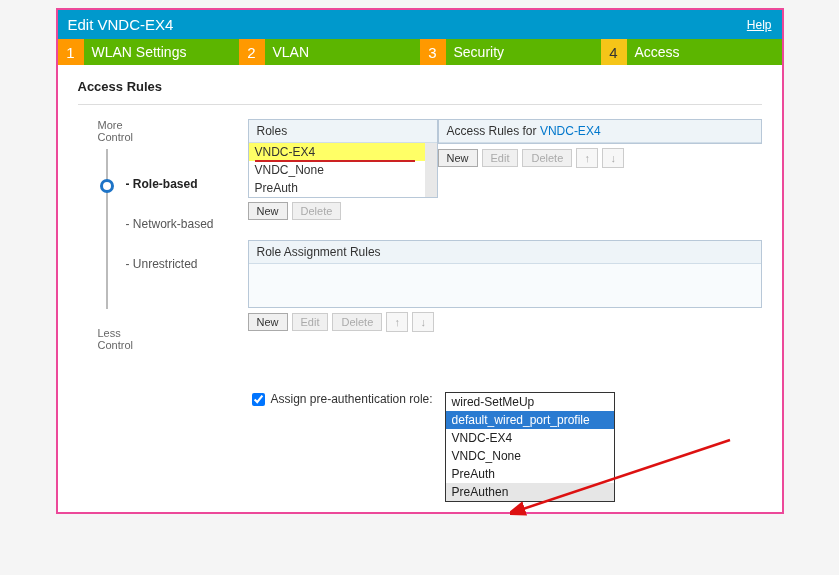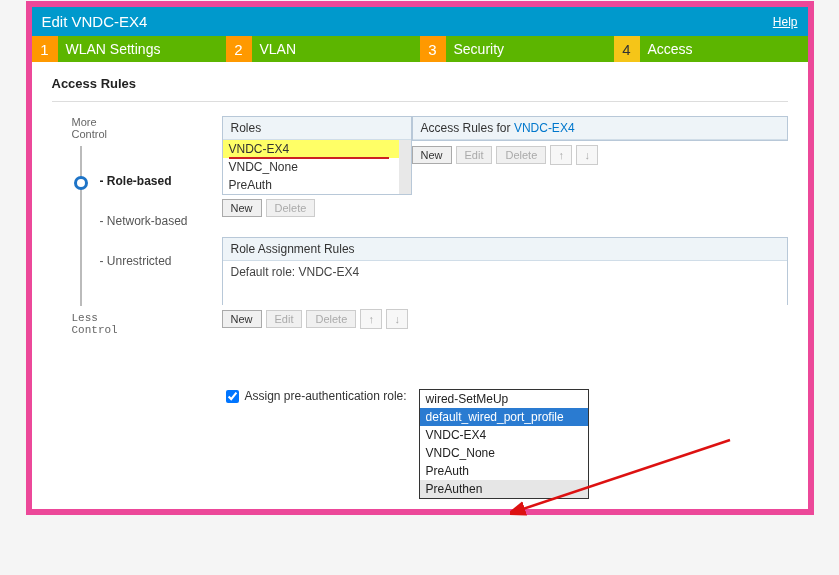--- a/index.html
+++ b/index.html
@@ -1,31 +1,31 @@
 <!DOCTYPE html>
 <html><head>
 <meta charset="utf-8">
 <style>
   * { box-sizing: border-box; margin: 0; padding: 0; }
   body { font-family: Arial, sans-serif; font-size: 12px; background: #f5f5f5; width: 839px; height: 575px; overflow: hidden; position: relative; }
-  .window { background: #fff; border: 6px solid #ec4899; width: 788px; margin: 1px auto; }
+  .window { background: #fff; border: 2px solid #ec4899; width: 728px; margin: 8px auto; }
   .titlebar { background: #0099cc; color: #fff; padding: 6px 10px; font-size: 15px; display: flex; justify-content: space-between; align-items: center; }
   .titlebar a { color: #fff; text-decoration: underline; font-size: 12px; }
   .tabs { display: flex; }
   .tab { flex: 1; display: flex; align-items: center; background: #5cb500; color: #fff; font-size: 14px; height: 26px; }
   .tab .num { background: #ff9900; color: #fff; width: 26px; height: 26px; display: flex; align-items: center; justify-content: center; font-size: 15px; margin-right: 8px; }
   .tab.active .num { background: #f5c518; color: #333; }
   .content { padding: 10px 20px; }
   .section-title { font-size: 13px; font-weight: bold; color: #222; margin: 4px 0 10px 0; }
   .divider { border: none; border-top: 1px solid #ddd; margin: 8px 0 14px 0; }
   .main-area { display: flex; }
   .sidebar { width: 170px; padding: 0 8px 0 4px; position: relative; }
   .sidebar .label-top, .sidebar .label-bottom { color: #666; font-size: 11px; }
   .sidebar .label-top { position: absolute; top: 0; left: 20px; }
-  .sidebar .label-bottom { position: absolute; top: 196px; left: 20px; font-family: Liberation Mono, monospace; }
+  .sidebar .label-bottom { position: absolute; top: 208px; left: 20px; }
   .slider-track { position: absolute; left: 28px; top: 30px; width: 2px; height: 160px; background: #bbb; }
   .slider-thumb { position: absolute; left: 22px; top: 60px; width: 14px; height: 14px; border-radius: 50%; background: #fff; border: 3px solid #1e74c7; }
   .slider-options { position: absolute; left: 48px; top: 58px; }
   .slider-opt { color: #555; margin-bottom: 26px; font-size: 12px; }
   .slider-opt::before { content: "- "; }
   .slider-opt.selected { font-weight: bold; color: #222; }
   .panels { flex: 1; }
   .row { display: flex; margin-bottom: 6px; }
   .panel { border: 1px solid #b8c8d8; background: #f8fbfd; }
   .panel .phead { background: #eef4f8; border-bottom: 1px solid #d0dde8; padding: 4px 8px; color: #333; font-size: 12px; }
@@ -135,21 +135,20 @@
               <button class="btn disabled">Edit</button>
               <button class="btn disabled">Delete</button>
               <span class="iconbtn">↑</span>
               <span class="iconbtn">↓</span>
             </div>
           </div>
         </div>
 
         <div class="panel assignment-panel">
           <div class="phead">Role Assignment Rules</div>
-          <div class="assignment-body">Default role: VNDC-EX4</div>
         </div>
         <div class="btnrow">
           <button class="btn">New</button>
           <button class="btn disabled">Edit</button>
           <button class="btn disabled">Delete</button>
           <span class="iconbtn">↑</span>
           <span class="iconbtn">↓</span>
         </div>
 
         <div class="preauth-row">

